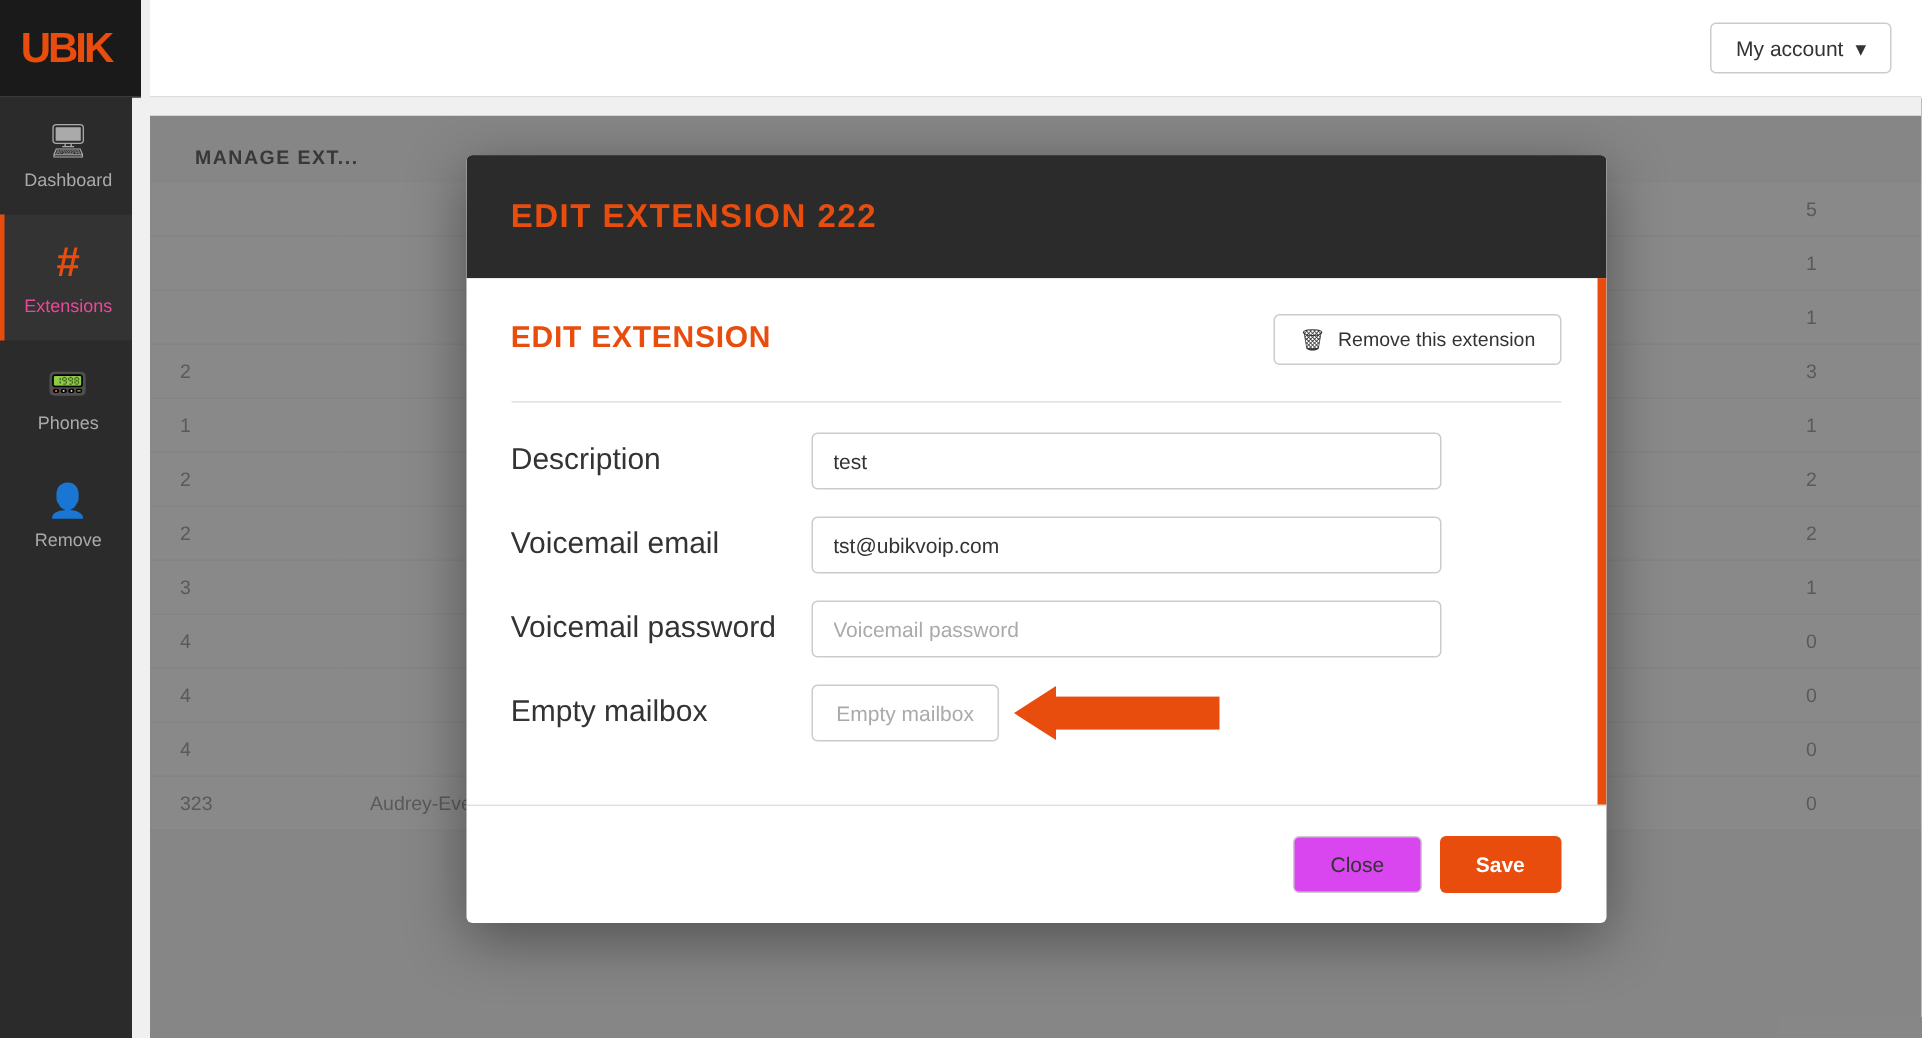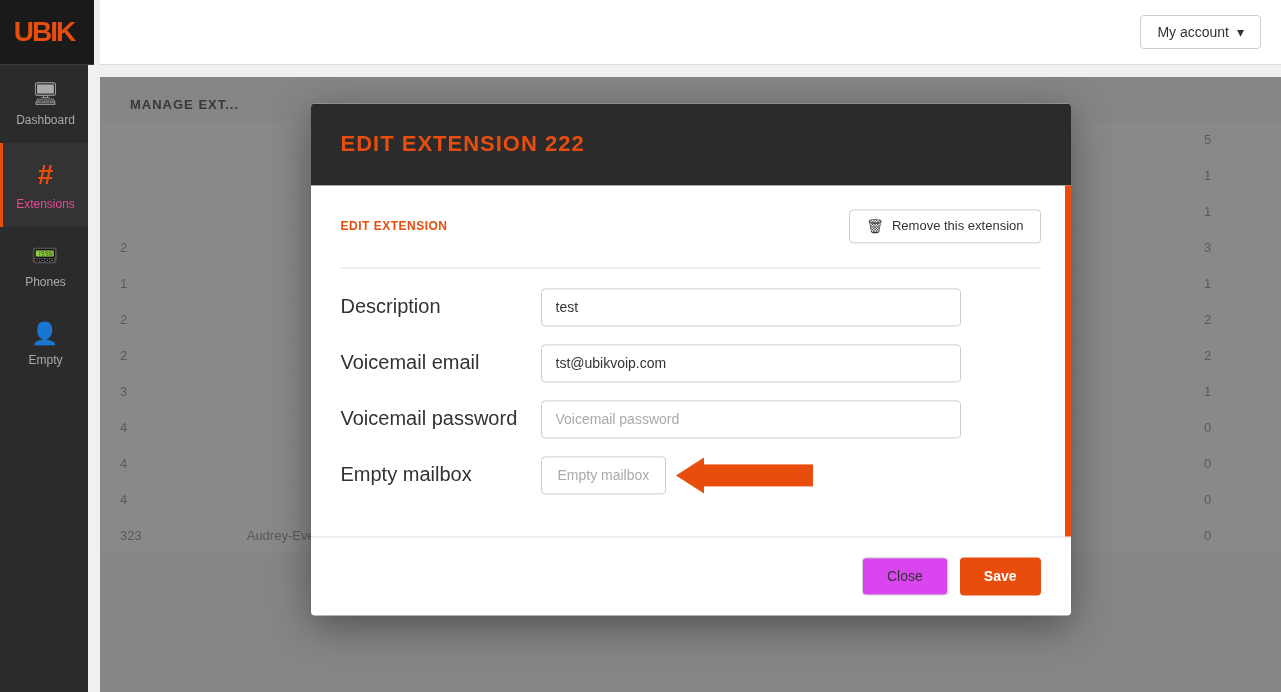--- a/index.html
+++ b/index.html
@@ -97,21 +97,21 @@
     }
     .modal-form {
       padding: 24px 30px; flex: 1;
     }
 
     
     .edit-ext-row {
       display: flex; align-items: center; justify-content: space-between; margin-bottom: 24px;
     }
     .edit-ext-label {
-      color: #e84d0e; font-size: 12px; font-weight: 700; letter-spacing: 0.5px; text-transform: uppercase;
+      color: #e84d0e; font-size: 20px; font-weight: 700; letter-spacing: 0.5px; text-transform: uppercase;
     }
     .remove-btn {
       display: flex; align-items: center; gap: 8px; padding: 8px 16px;
       background: #fff; border: 1px solid #ccc; border-radius: 4px; cursor: pointer;
       font-size: 13px; color: #333;
     }
     .remove-btn .trash-icon { font-size: 14px; }
 
     
     .divider { border: none; border-top: 1px solid #e0e0e0; margin-bottom: 20px; }
@@ -189,21 +189,21 @@
     <span>Extensions</span>
   </div>
 
   <div class="sidebar-item">
     <span class="icon sidebar-icon-phone"></span>
     <span>Phones</span>
   </div>
 
   <div class="sidebar-item">
     <span class="icon sidebar-icon-user"></span>
-    <span>Empty</span>
+    <span>Remove</span>
   </div>
 </div>
 
 <div class="topbar">
   <button class="my-account-btn">
     <span>My account</span>
   </button>
 </div>
 
 <div class="main-content">

